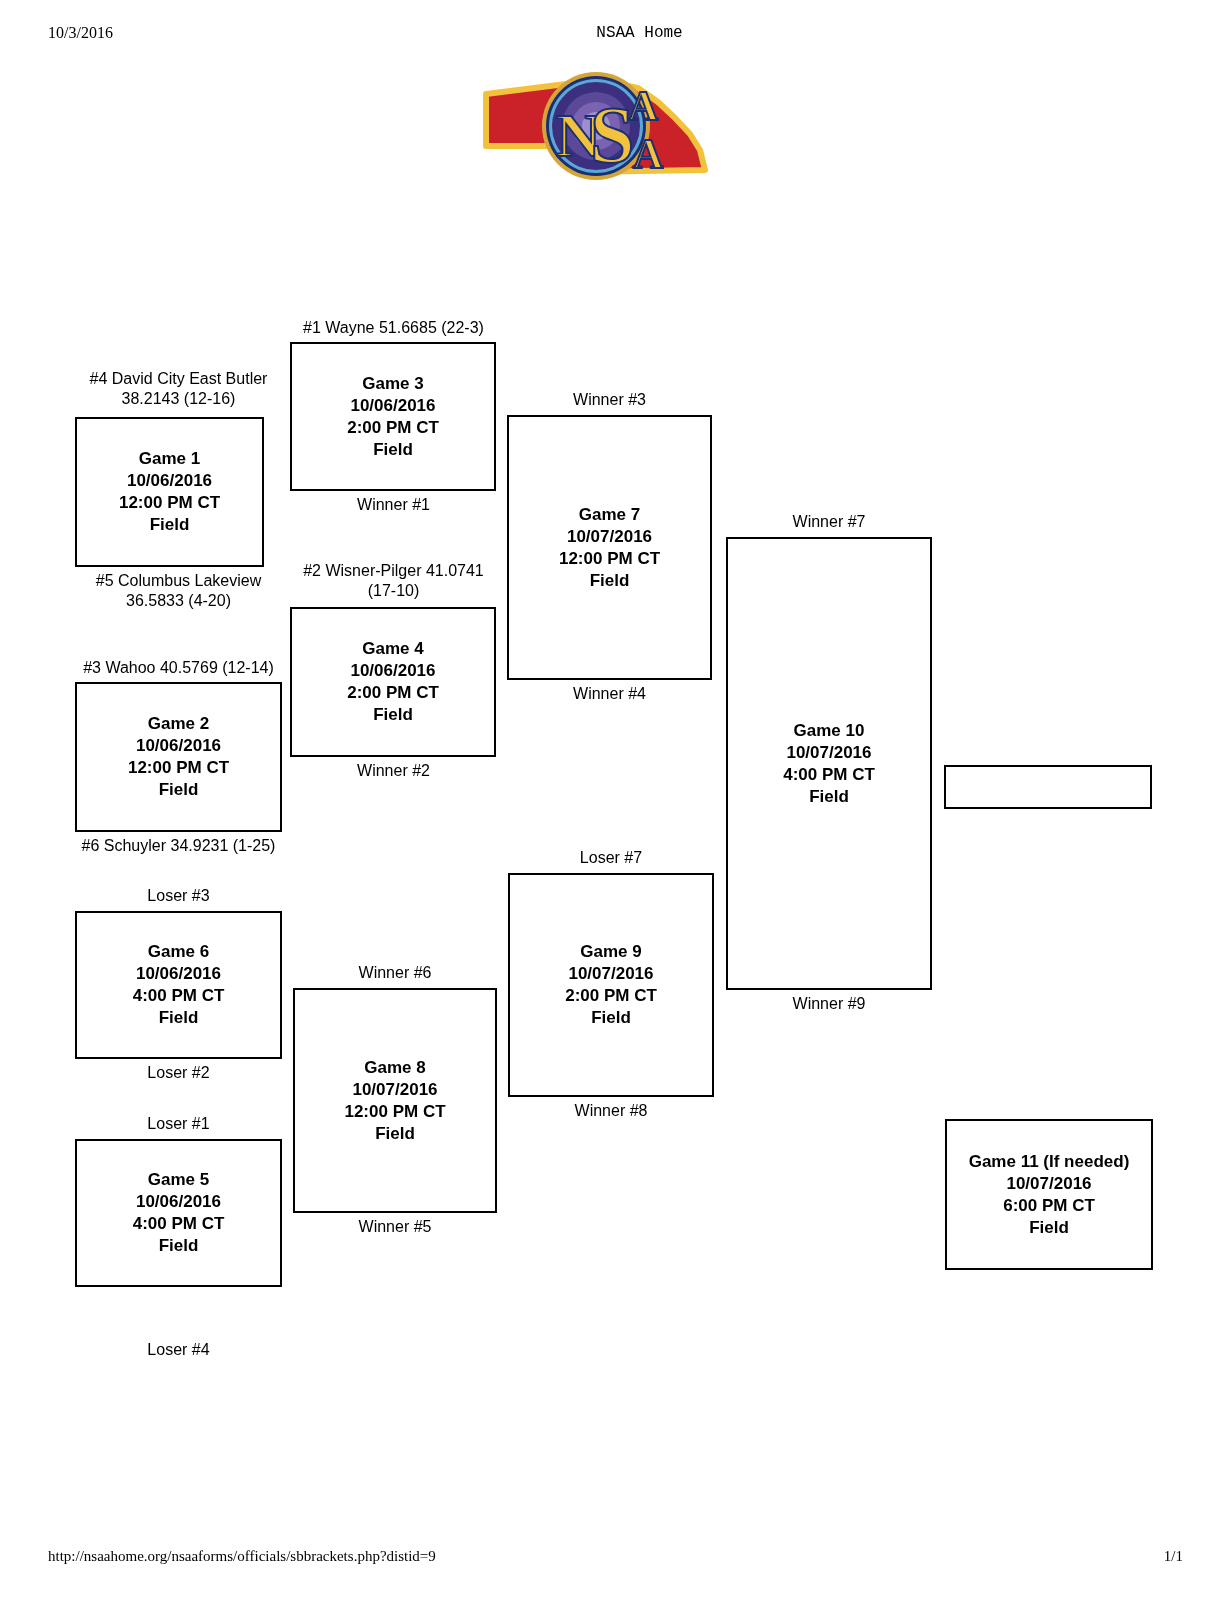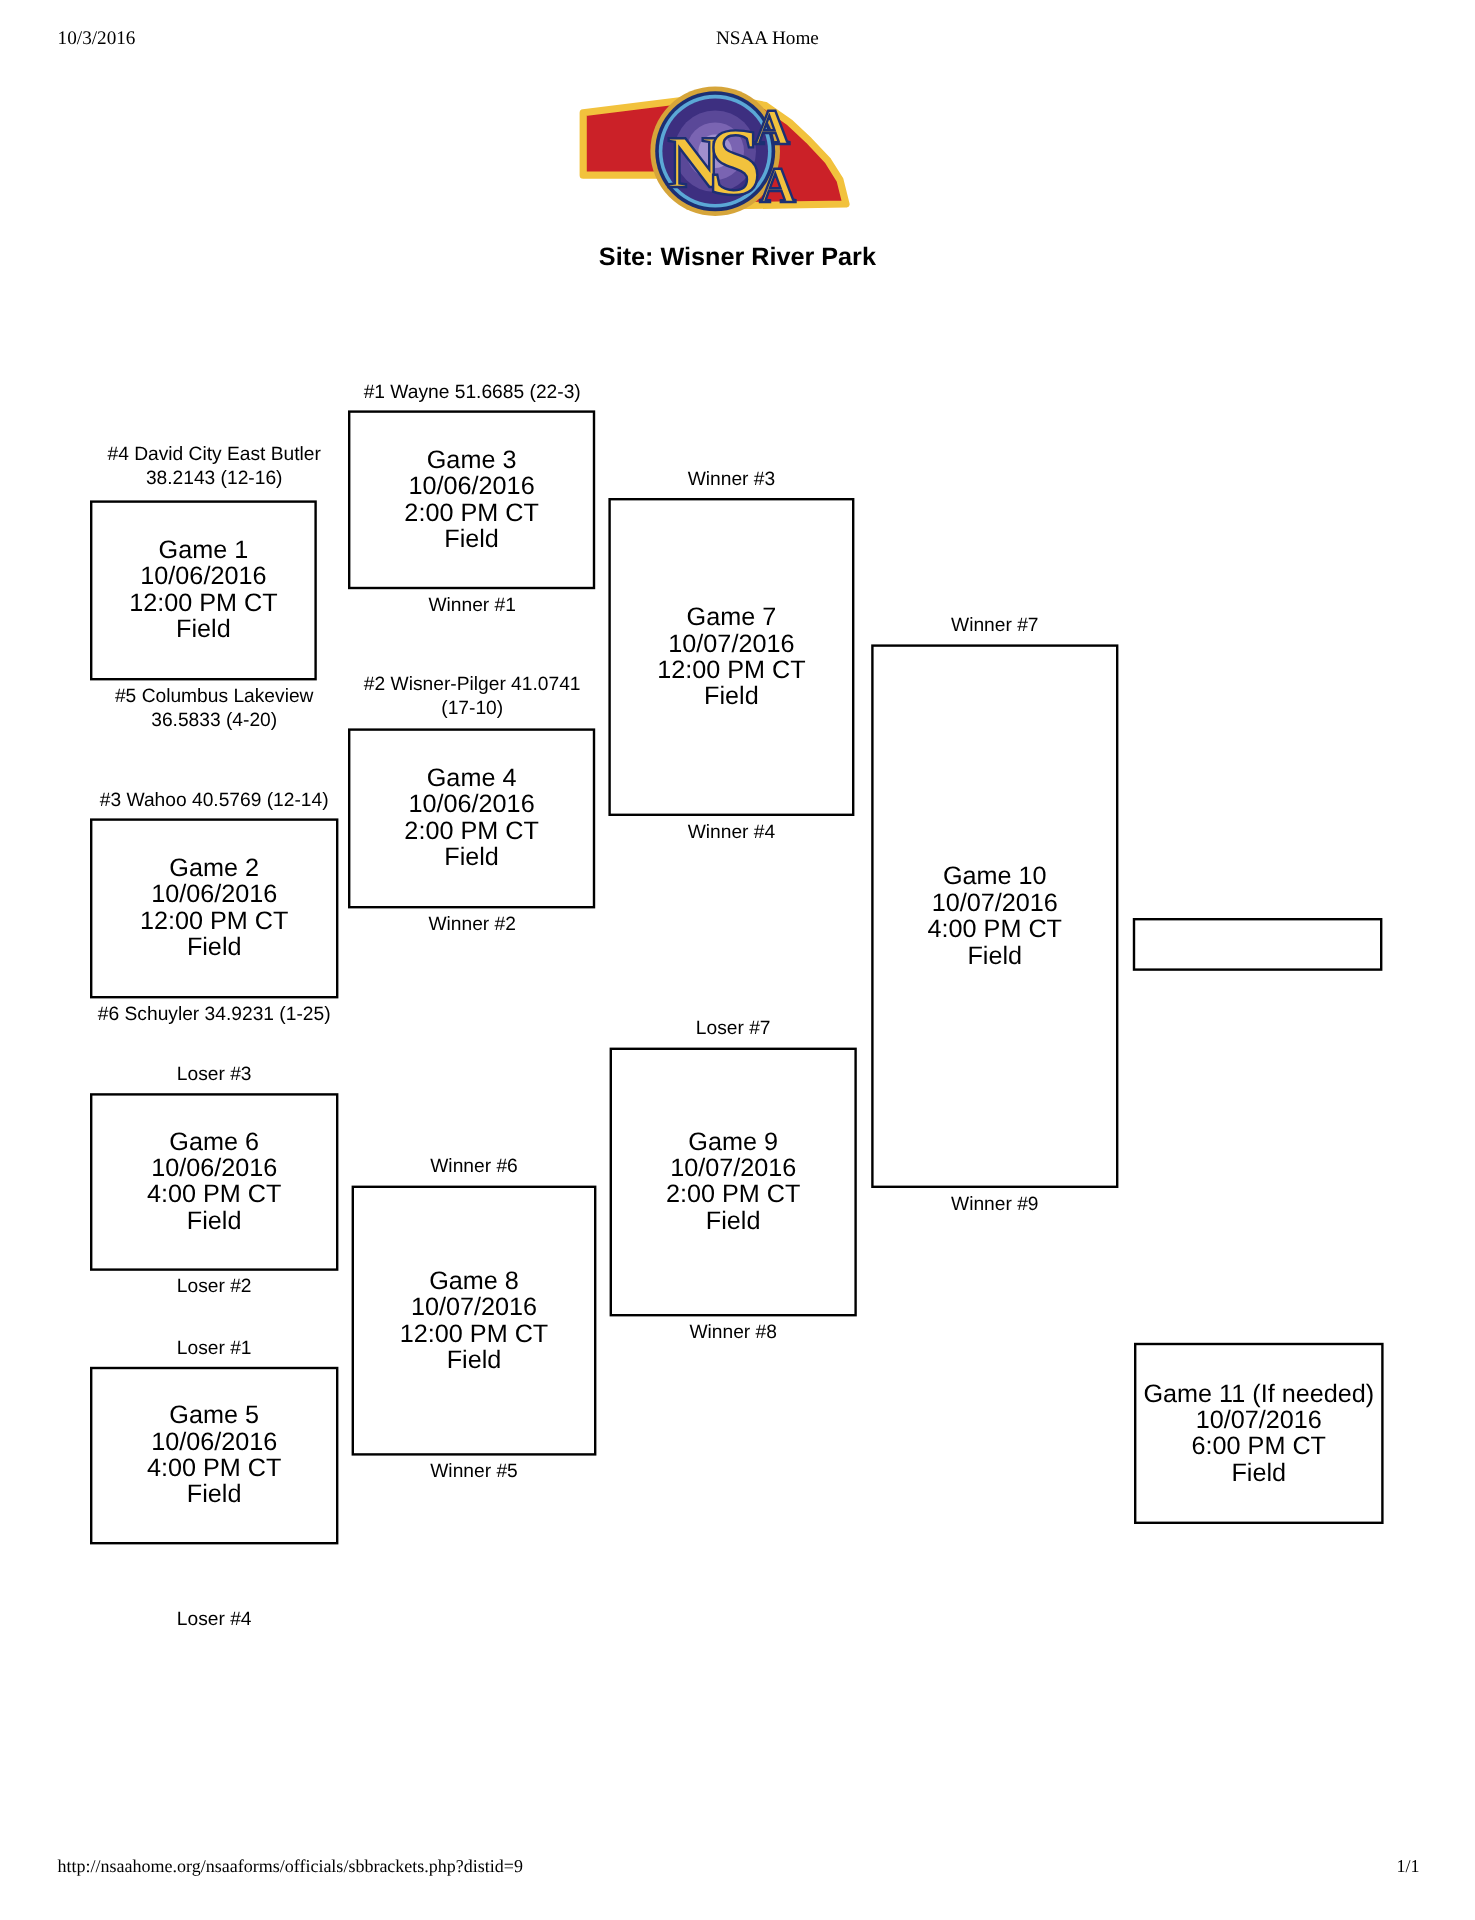--- a/index.html
+++ b/index.html
@@ -6,40 +6,40 @@
   body {
     width:1229px; height:1600px; position:relative;
     background:#ffffff; color:#000;
     font-family:"Liberation Sans", sans-serif;
     overflow:hidden;
   }
   .serif { font-family:"Liberation Serif", serif; }
 
   
   .hdr-date   { position:absolute; left:48px;  top:24px; font-size:16px; }
-  .hdr-title  { position:absolute; left:calc(50% + 25px); top:24px; transform:translateX(-50%); font-size:16px; }
+  .hdr-title  { position:absolute; left:calc(50% + 25px); top:24px; transform:translateX(-50%); font-size:16px;font-family:Liberation Mono, monospace; }
   .ftr-url    { position:absolute; left:48px;  top:1548px; font-size:15px; }
   .ftr-page   { position:absolute; right:46px; top:1548px; font-size:15px; }
 
   
   .logo-wrap { position:absolute; left:478px; top:62px; width:236px; height:130px; }
 
   
   .doc-title {
     position:absolute; left:0; top:201px; width:1229px;
     text-align:center; font-size:21px; line-height:27px; font-weight:bold;
   }
 
   
   .game {
     position:absolute; border:2px solid #000; background:#fff;
     display:flex; align-items:center; justify-content:center; text-align:center;
     box-sizing:border-box;
   }
-  .glines { font-weight:normal; font-size:21px; line-height:22px;text-align:center; }
+  .glines { font-weight:bold; font-size:17px; line-height:22px;text-align:center; }
   .lbl {
     position:absolute; text-align:center; font-size:16px; line-height:20px;
     white-space:nowrap;
   }
 </style>
 </head>
 <body>
 
 <div class="hdr-date serif">10/3/2016</div>
 <div class="hdr-title serif">NSAA Home</div>
@@ -58,21 +58,20 @@
     <circle cx="118" cy="64" r="14" fill="#a08fcd"></circle>
 
     <text x="78" y="94" font-family="Liberation Serif, serif" font-weight="bold" font-size="62" fill="#f2c23d" stroke="#1c2f73" stroke-width="2">N</text>
     <text x="112" y="100" font-family="Liberation Serif, serif" font-weight="bold" font-size="80" fill="#f2c23d" stroke="#1c2f73" stroke-width="2">S</text>
     <text x="150" y="58" font-family="Liberation Serif, serif" font-weight="bold" font-size="42" fill="#f2c23d" stroke="#1c2f73" stroke-width="2">A</text>
     <text x="155" y="106" font-family="Liberation Serif, serif" font-weight="bold" font-size="42" fill="#f2c23d" stroke="#1c2f73" stroke-width="2">A</text>
   </svg>
 </div>
 
 <div class="doc-title">
-  <div>Site: Wisner River Park</div>
 </div>
 
 <div class="lbl" style="left:35px;top:369px;width:287px">
   <div>#4 David City East Butler</div>
   <div>38.2143 (12-16)</div>
 </div>
 <div class="game" style="left:75px;top:417px;width:189px;height:150px">
   <div class="glines">
     <div>Game 1</div>
     <div>10/06/2016</div>

